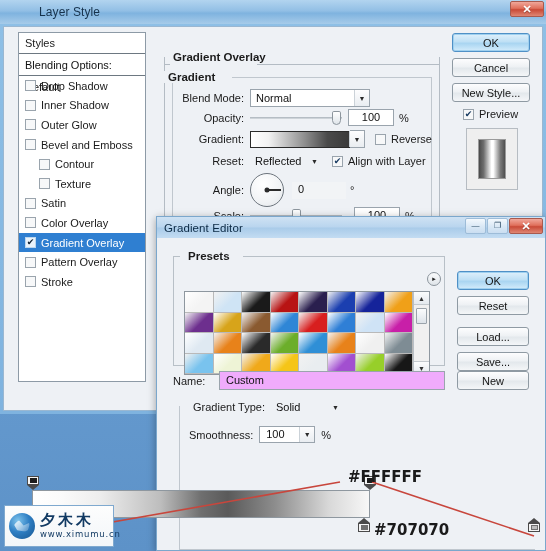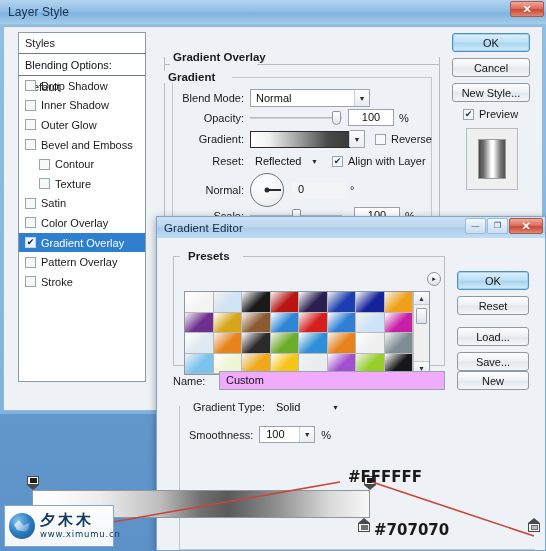--- a/index.html
+++ b/index.html
@@ -63,21 +63,21 @@
   }
   .tb-btn.mini { font-size: 8px; }
 
   
   #layer-style-win { left: 0px; top: 0px; width: 546px; height: 414px; border: none; box-shadow: none;
      background: linear-gradient(180deg,#8fc0e6 0%, #7fb3df 100%); }
   #ls-titlebar {
     height: 24px;
     background: linear-gradient(180deg,#b2d4ef 0%, #92bfe5 45%, #7fb3df 55%, #a6cbe9 100%);
   }
-  #ls-titlebar .title-text { font-size: 12px; color: #16324c; padding-left: 8px; }
+  #ls-titlebar .title-text { font-size: 12px; color: #16324c; padding-left: 8px; margin-left: 31px; }
   #ls-body {
     position: absolute; left: 3px; top: 26px; width: 540px; height: 385px;
     background: #eef1f5;
     border: 1px solid #9ab7d1;
   }
 
   
   #styles-panel {
     position: absolute; left: 14px; top: 5px; width: 128px; height: 350px;
     background: #fff; border: 1px solid #8d9aa6;
@@ -444,21 +444,21 @@
       <span class="lbl" style="width:72px;">Reset:</span>
       <div class="combo flat" style="margin-left:6px; width:72px;">
         <span>Reflected</span>
         <span class="arrow">▼</span>
       </div>
       <span class="chk" style="margin-left:10px;">✔</span>
       <span class="lbl">Align with Layer</span>
     </div>
 
     <div class="row" style="left:168px; top:146px; width:260px;">
-      <span class="lbl" style="width:72px;">Normal:</span>
+      <span class="lbl" style="width:72px;">Angle:</span>
       <div class="dial" style="margin-left:6px;">
         <div class="needle"></div>
         <div class="hub"></div>
       </div>
       <div class="numbox" style="margin-left:8px; width:54px; text-align:left; padding-left:6px; border:none; background:#f2f4f6;">0</div>
       <span class="lbl" style="margin-left:4px;">°</span>
     </div>
 
     <div class="row" style="left:168px; top:180px; width:260px;">
       <span class="lbl" style="width:72px;">Scale:</span>

